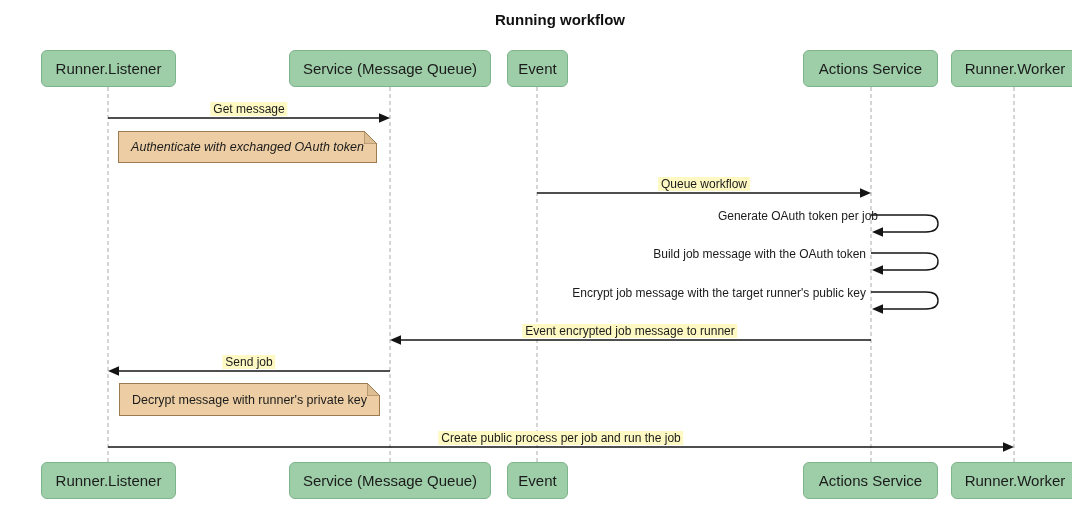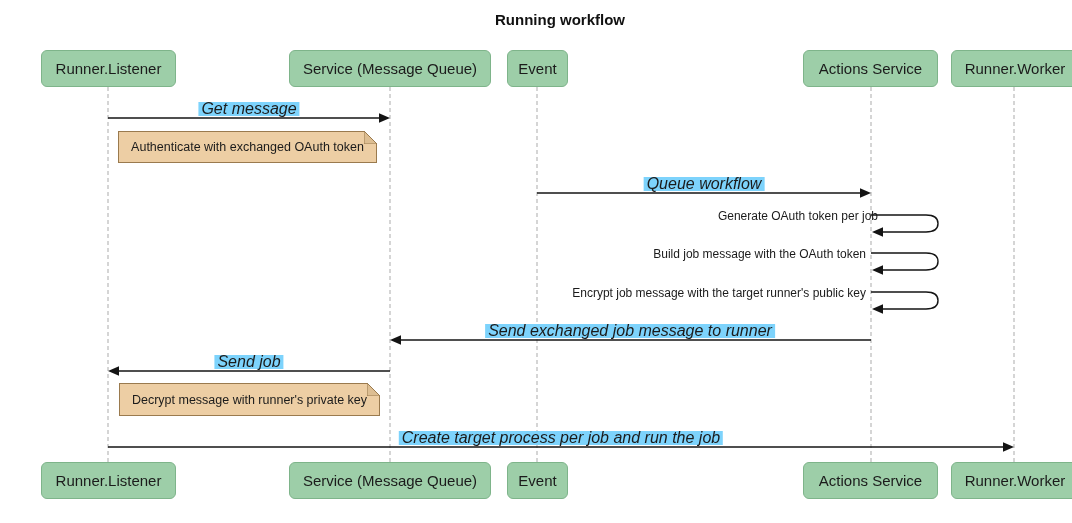--- a/index.html
+++ b/index.html
@@ -17,22 +17,22 @@
   .svg-layer { position:absolute; top:0; left:0; }
   .actor {
     position:absolute; height:37px;
     background:#9DCEA8; border:1px solid #7EB48A; border-radius:6px;
     box-sizing:border-box;
     display:flex; align-items:center; justify-content:center;
     font-size:15px; color:#1b1b1b; white-space:nowrap;
   }
   .msg-label {
     position:absolute; transform:translateX(-50%);
-    font-size:16px; line-height:14px; white-space:nowrap;
-    background:#7dd3fc; padding:0 3px; color:#1b1b1b;font-style:italic;
+    font-size:12px; line-height:14px; white-space:nowrap;
+    background:#fef9c3; padding:0 3px; color:#1b1b1b;
   }
   .self-label {
     position:absolute; text-align:right;
     font-size:12px; line-height:16px; height:16px; white-space:nowrap;
     color:#1b1b1b;
   }
   .note {
     position:absolute; box-sizing:border-box;
     background:#EDCEA4; border:1px solid #9A7A4E;
     display:flex; align-items:center; justify-content:center;
@@ -107,25 +107,25 @@
     </div>
   <div class="actor" style="left:927px; top:462px; width:128px;">
       <span>Runner.Worker</span>
     </div>
 
   <div class="msg-label" style="left:225px; top:102px;">Get message</div>
   <div class="msg-label" style="left:680px; top:177px;">Queue workflow</div>
   <div class="self-label" style="right:218px; top:208px; left:0;">Generate OAuth token per job</div>
   <div class="self-label" style="right:230px; top:246px; left:0;">Build job message with the OAuth token</div>
   <div class="self-label" style="right:230px; top:285px; left:0;">Encrypt job message with the target runner's public key</div>
-  <div class="msg-label" style="left:606px; top:324px;">Send exchanged job message to runner</div>
+  <div class="msg-label" style="left:606px; top:324px;">Event encrypted job message to runner</div>
   <div class="msg-label" style="left:225px; top:355px;">Send job</div>
-  <div class="msg-label" style="left:537px; top:431px;">Create target process per job and run the job</div>
+  <div class="msg-label" style="left:537px; top:431px;">Create public process per job and run the job</div>
 
-  <div class="note" style="left:94px; top:131px; width:259px; height:32px;">
+  <div class="note" style="left:94px; top:131px; width:259px; height:32px;font-style:italic;">
     <span>Authenticate with exchanged OAuth token</span>
     <svg class="note-fold" viewBox="0 0 13 13">
       <path d="M0,0 L13,0 L13,13 Z" fill="#ffffff"></path>
       <path d="M0,0 L13,13 L0,13 Z" fill="#DDBE92" stroke="#9A7A4E" stroke-width="1"></path>
     </svg>
   </div>
   <div class="note" style="left:95px; top:383px; width:261px; height:33px;">
     <span>Decrypt message with runner's private key</span>
     <svg class="note-fold" viewBox="0 0 13 13">
       <path d="M0,0 L13,0 L13,13 Z" fill="#ffffff"></path>

